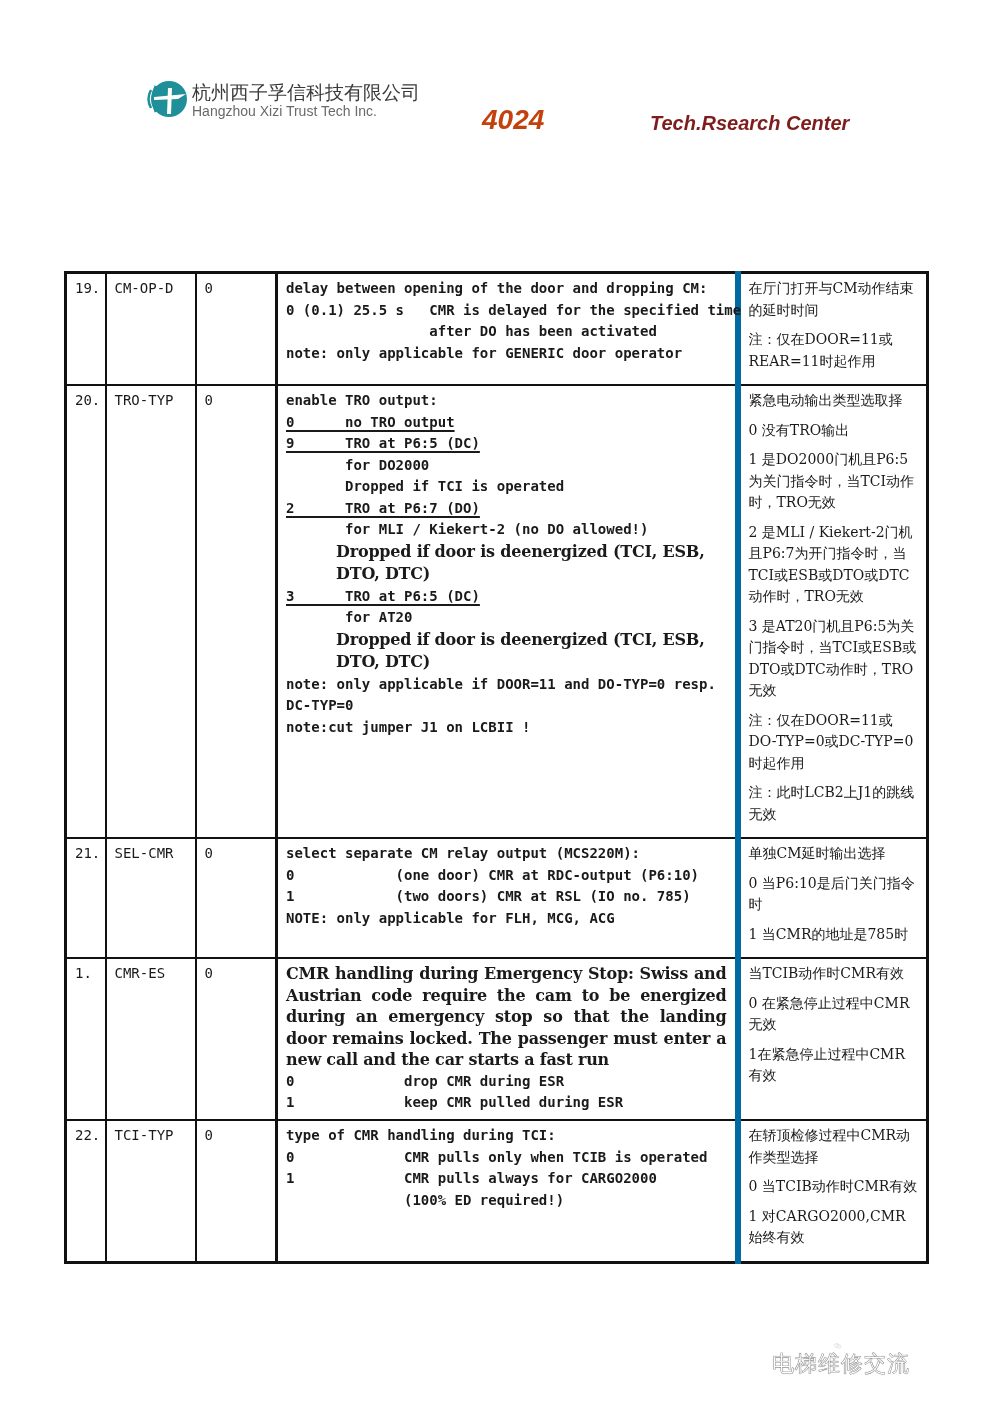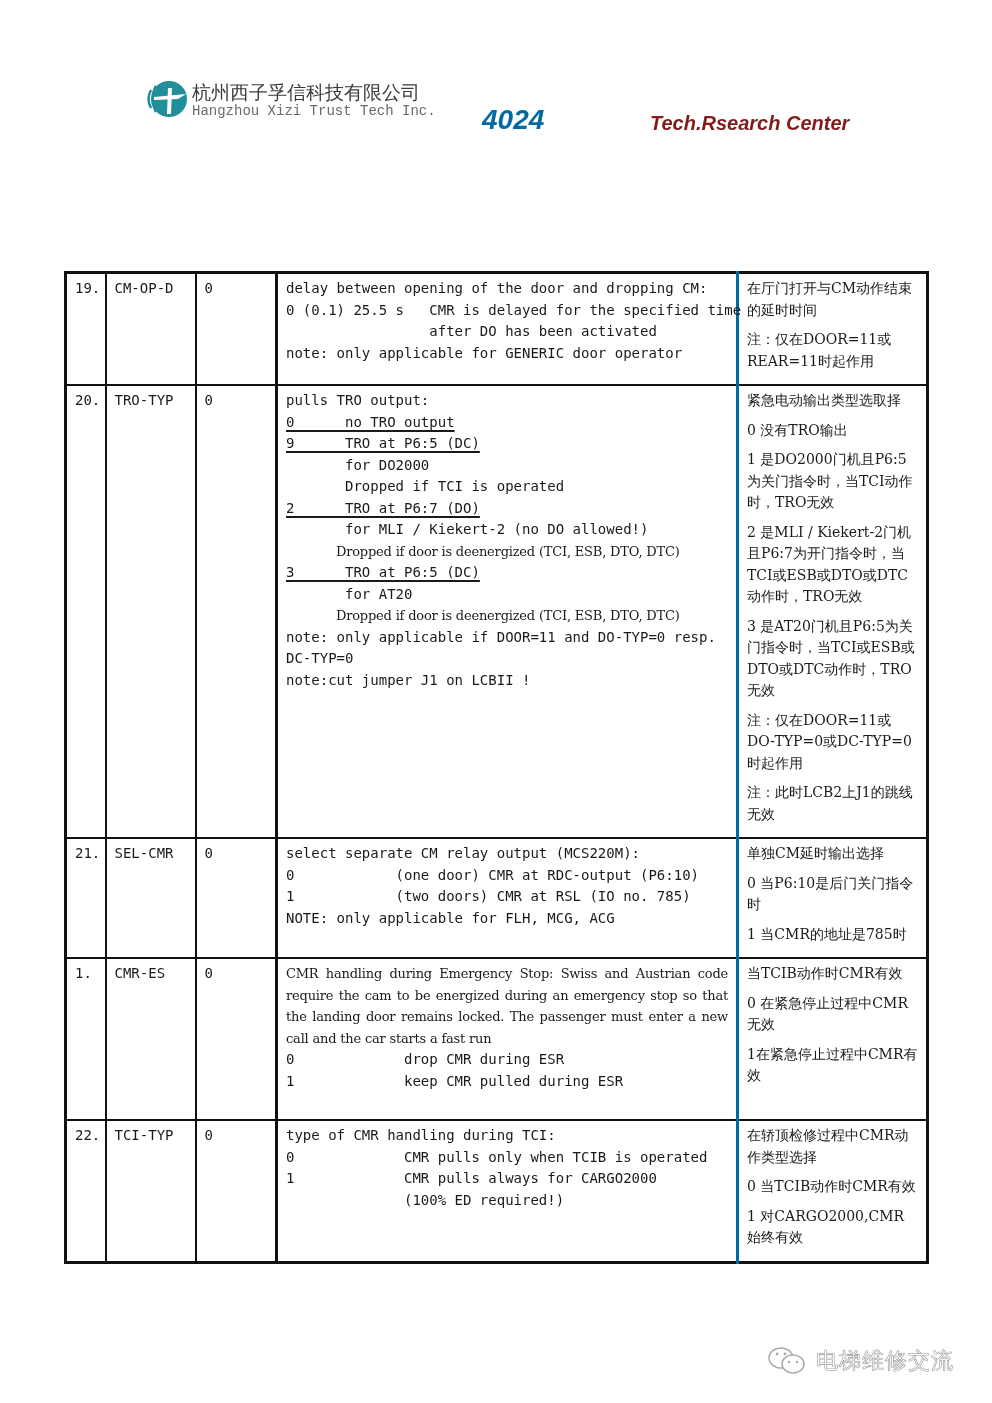--- a/index.html
+++ b/index.html
@@ -2,45 +2,45 @@
 <html><head>
 <meta charset="utf-8">
 <style>
   html, body { margin: 0; padding: 0; background: #ffffff; }
   body { width: 992px; height: 1403px; position: relative; overflow: hidden;
          font-family: "DejaVu Sans Mono", "Liberation Mono", monospace; color: #1a1a1a; }
   .header { position: absolute; left: 0; top: 0; width: 788px; height: 200px; }
   .logo { position: absolute; left: 146px; top: 78px; width: 42px; height: 42px; }
   .company-cn { position: absolute; left: 192px; top: 80px; font-family: "DejaVu Sans", sans-serif;
                 font-size: 19px; color: #3a3a3a; letter-spacing: 0px; white-space: nowrap; }
-  .company-en { position: absolute; left: 192px; top: 103px; font-family: Liberation Mono, monospace;
+  .company-en { position: absolute; left: 192px; top: 103px; font-family: Liberation Sans, sans-serif;
                 font-size: 14px; color: #6a6a6a; white-space: nowrap; font-weight: 300; }
   .doc-number { position: absolute; left: 482px; top: 104px; font-family: "Liberation Sans", sans-serif;
-                font-size: 28px; font-weight: bold; font-style: italic; color: #0369a1; }
+                font-size: 28px; font-weight: bold; font-style: italic; color: #c2410c; }
   .doc-center { position: absolute; left: 650px; top: 112px; font-family: "Liberation Sans", sans-serif;
                 font-size: 20px; font-weight: bold; font-style: italic; color: #7f1d1d; white-space: nowrap; }
 
   table.params { position: absolute; left: 64px; top: 271px; width: 862px; border-collapse: collapse;
                  table-layout: fixed; }
   table.params td { border: 2px solid #111; vertical-align: top; padding: 4px 8px; font-size: 14px;
                     line-height: 21.5px; margin-top: 21px; }
-  table.params td.c-desc { border-left: 3px solid #111; border-right: 3px solid #0369a1; }
+  table.params td.c-desc { border-left: 3px solid #111; border-right: 6px solid #0369a1; font-weight: bold; }
   table.params { border: 3px solid #111; }
   .c-num { width: 40px; padding-left: 8px !important; padding-right: 2px !important; }
   .c-name { width: 90px; }
   .c-def { width: 81px; }
   .c-desc { width: 461px; }
   .c-cn { width: 189px; }
   .cn-text { font-family: "DejaVu Serif", serif; font-size: 14.5px; line-height: 21.5px; }
   .cn-para { margin: 0 0 8px 0; }
   .line { white-space: pre; }
   .ul { text-decoration: underline; text-decoration-thickness: 2px; text-underline-offset: 3px; }
-  .prop { font-family: "DejaVu Serif", serif; font-size: 13px; letter-spacing: -0.2px; white-space: normal; }
+  .prop { font-family: "DejaVu Serif", serif; font-size: 16px; letter-spacing: -0.2px; white-space: normal; }
 
-  .watermark { position: absolute; left: 766px; top: 1343px; height: 36px; display: flex; align-items: center; }
+  .watermark { position: absolute; left: 766px; top: 1343px; height: 36px; display: flex; align-items: center; flex-direction: column; }
   .wm-icon { width: 44px; height: 32px; }
   .wm-text { font-family: "DejaVu Sans", sans-serif; font-size: 22px; color: #9a9a9a; margin-left: 6px;
              -webkit-text-stroke: 0.3px #777; color: #ffffff; text-shadow: 0 0 1px #777; letter-spacing: 1px; }
 </style>
 </head>
 <body>
 
 <div class="header">
   <svg class="logo" viewBox="0 0 42 42">
     <circle cx="23" cy="21" r="18" fill="#1f8f9a"></circle>
@@ -79,21 +79,21 @@
         <p class="cn-para">在厅门打开与CM动作结束的延时时间</p>
         <p class="cn-para">注：仅在DOOR=11或REAR=11时起作用</p>
       </td>
     </tr>
 
     <tr style="height:404px">
       <td class="c-num">20.</td>
       <td class="c-name">TRO-TYP</td>
       <td class="c-def">0</td>
       <td class="c-desc">
-        <div class="line">pulls TRO output:</div>
+        <div class="line">enable TRO output:</div>
         <div class="line"><span class="ul">0      no TRO output</span></div>
         <div class="line"><span class="ul">9      TRO at P6:5 (DC)</span></div>
         <div class="line">       for DO2000</div>
         <div class="line">       Dropped if TCI is operated</div>
         <div class="line"><span class="ul">2      TRO at P6:7 (DO)</span></div>
         <div class="line">       for MLI / Kiekert-2 (no DO allowed!)</div>
         <div class="line" style="padding-left:50px"><span class="prop">Dropped if door is deenergized (TCI, ESB, DTO, DTC)</span></div>
         <div class="line"><span class="ul">3      TRO at P6:5 (DC)</span></div>
         <div class="line">       for AT20</div>
         <div class="line" style="padding-left:50px"><span class="prop">Dropped if door is deenergized (TCI, ESB, DTO, DTC)</span></div>

